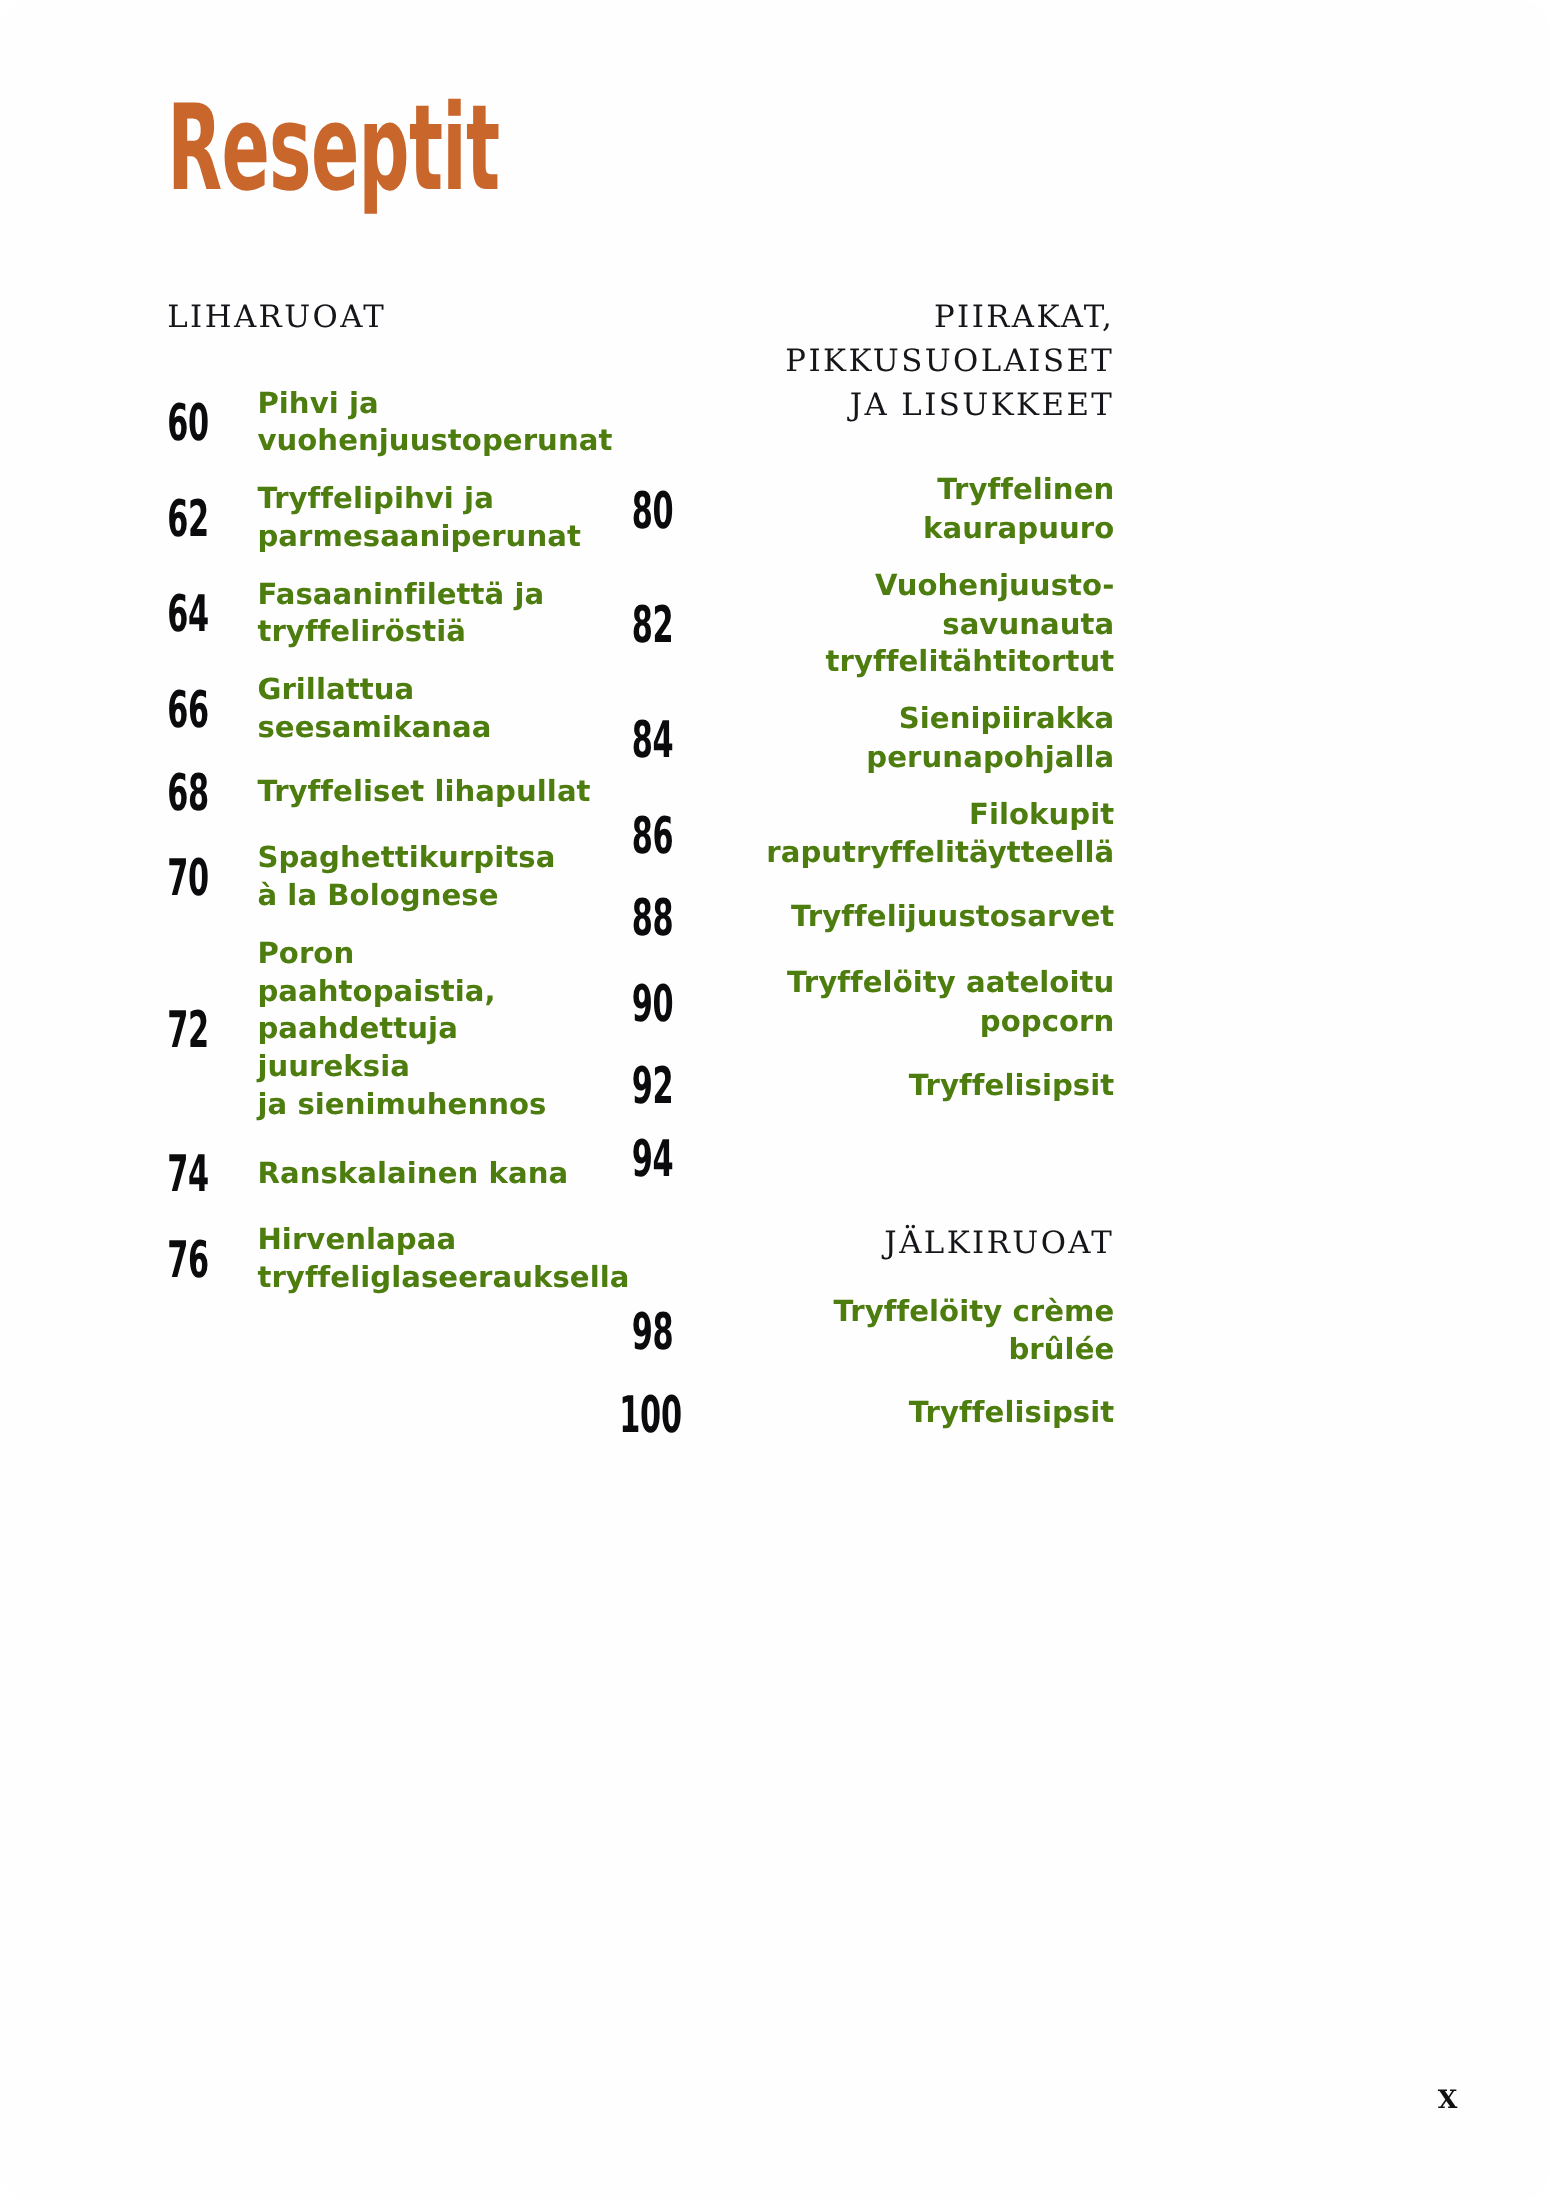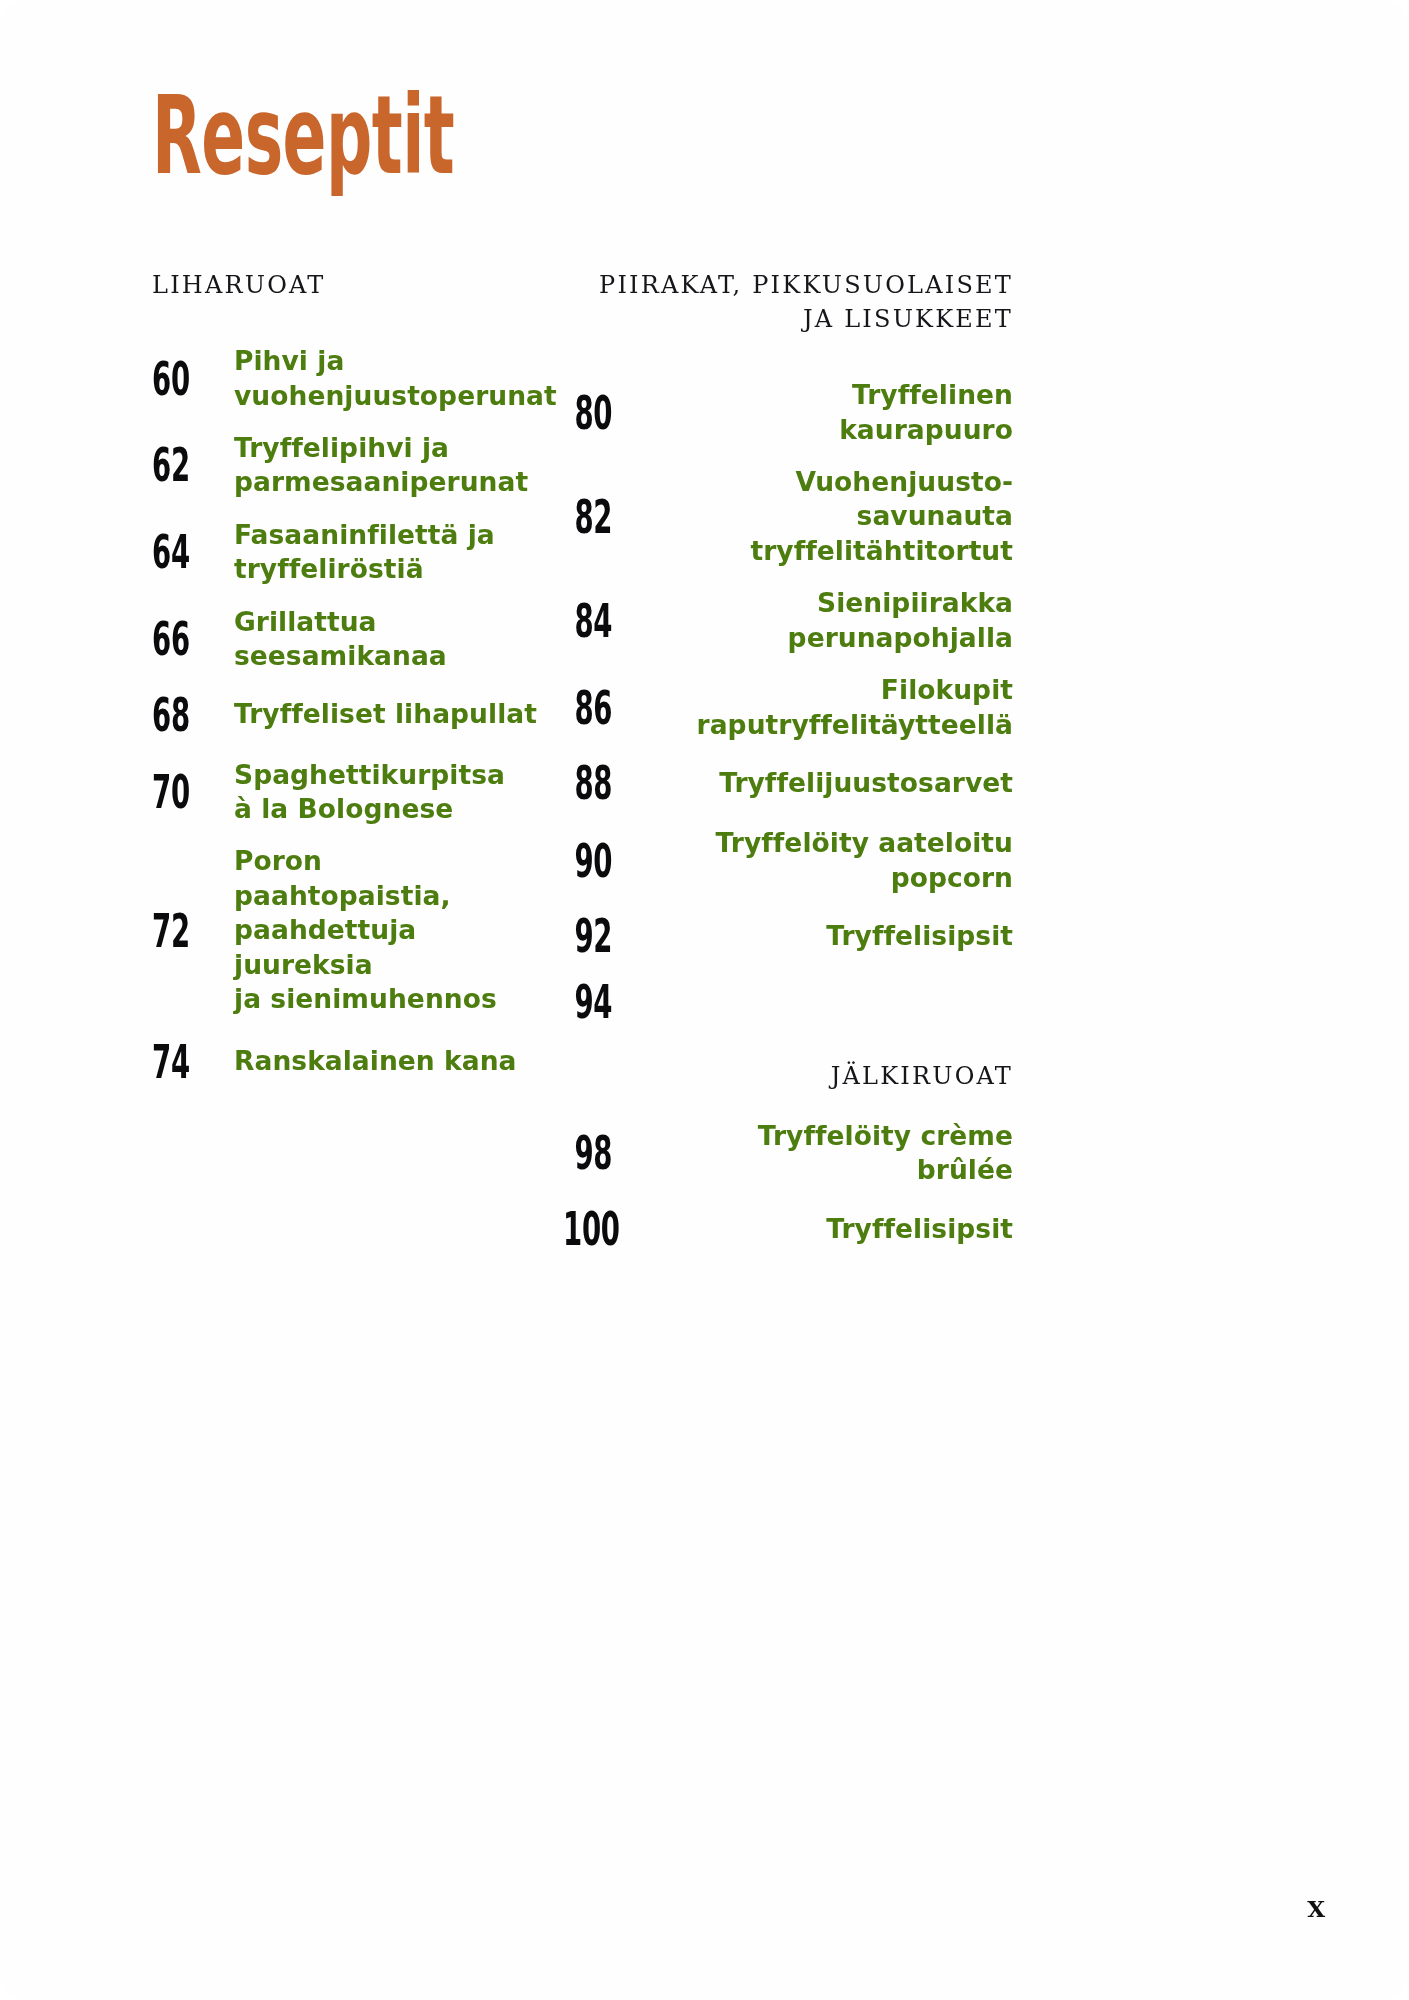--- a/index.html
+++ b/index.html
@@ -49,21 +49,21 @@
     position: absolute;
     top: 0;
   }
   .col-left  { left: 152px;  width: 385px; }
   .col-right { left: 563px;  width: 450px; text-align: right; }
 
   
   .section-head {
     font-family: "DejaVu Serif", serif;
     font-weight: 400;
-    font-size: 24px;
+    font-size: 28px;
     line-height: 1.42;
     letter-spacing: 2.2px;
     color: #16161a;
     white-space: pre-line;
   }
   .section-head.first { margin-bottom: 42px; }
   .section-head.dessert { margin-top: 34px; margin-bottom: 26px; }
 
   
   .entry {
@@ -156,20 +156,25 @@
           <div class="entry l3">
             <div class="num">72</div>
             <div class="label">Poron paahtopaistia,
 paahdettuja juureksia
 ja sienimuhennos</div>
           </div>
           <div class="entry l1">
             <div class="num">74</div>
             <div class="label">Ranskalainen kana</div>
           </div>
+          <div class="entry l2">
+            <div class="num">76</div>
+            <div class="label">Hirvenlapaa
+tryffeliglaseerauksella</div>
+          </div>
         </div>
     </div>
 
     <div class="col col-right">
       <div class="section-head first">PIIRAKAT,  PIKKUSUOLAISET
 JA LISUKKEET</div>
       <div id="right-entries-1">
           <div class="entry l2">
             <div class="num">80</div>
             <div class="label">Tryffelinen

